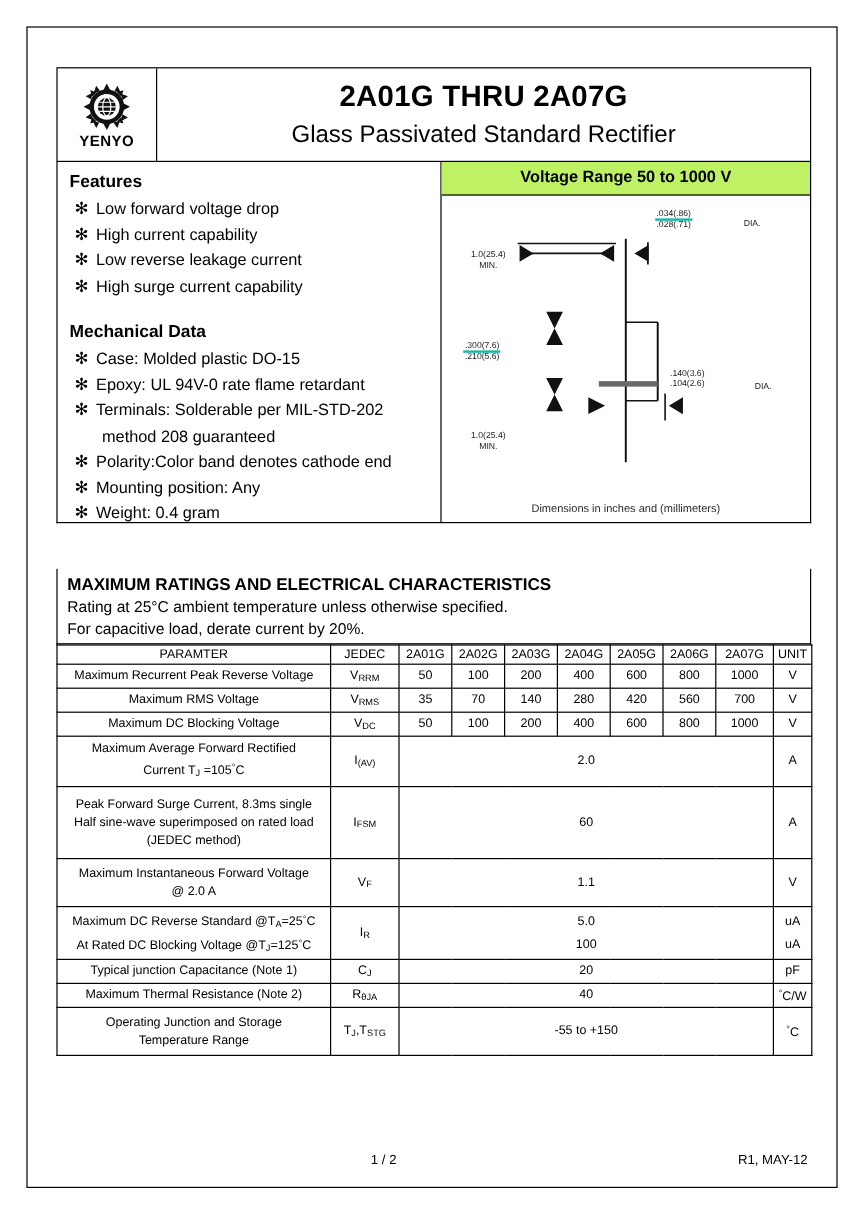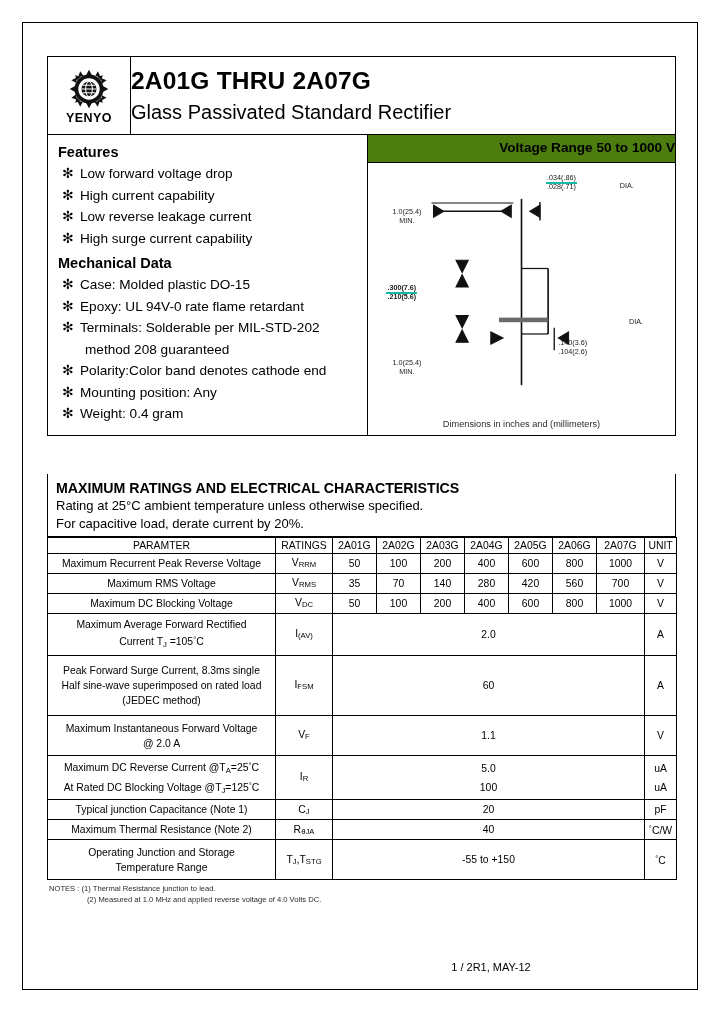--- a/index.html
+++ b/index.html
@@ -41,21 +41,21 @@
     padding-top: 2px;
   }
   .logo-mark { width: 42px; height: 42px; display:block; }
   .logo-word {
     font-size: 12.5px; font-weight: bold; letter-spacing: .4px;
     margin-top: 1px;
   }
   .hdr-titles {
     flex: 1;
     display: flex; flex-direction: column;
-    align-items: flex-start; justify-content: center;
+    align-items: center; justify-content: center;
   }
   .hdr-title {
     font-size: 24.5px; font-weight: bold; letter-spacing: .2px;
   }
   .hdr-sub {
     font-size: 20px; margin-top: 6px;
   }
 
   
   .midrow {
@@ -65,41 +65,41 @@
     height: 301px;
   }
   .features {
     width: 320px;
     border-right: 1.6px solid #000;
     padding: 9px 0 0 10px;
   }
   .feat-head {
     font-size: 14.5px; font-weight: bold; margin: 0 0 3px 0;
   }
-  .feat-head.second { margin-top: 6px; }
+  .feat-head.second { margin-top: 20px; }
   .feat-list { list-style: none; margin: 0; padding: 0; }
   .feat-list li {
     font-size: 13.6px;
     line-height: 21.5px;
     display: flex;
     align-items: flex-start;
   }
   .ast {
     width: 22px; flex: none;
     font-size: 14px; line-height: 21.5px;
     text-align: left; padding-left: 4px;
   }
   .feat-txt { flex: 1; }
   .feat-cont { padding-left: 27px; font-size: 13.6px; line-height: 21.5px; }
 
   .package { flex: 1; display: flex; flex-direction: column; }
   .vr-band {
-    background: #4d7c0f;
+    background: #bef264;
     border-bottom: 1.6px solid #000;
-    text-align: right;
+    text-align: center;
     padding: 5px 0 6px 0;
   }
   .vr-line { font-size: 13.6px; font-weight: bold; line-height: 16px; }
   .pkg-name {
     text-align: center;
     font-size: 15px; font-weight: bold;
     margin-top: 9px;
     text-decoration: underline;
   }
   .pkg-draw { flex: 1; position: relative; }
@@ -167,21 +167,21 @@
     line-height: 10.5px;
     margin-top: 4px;
     padding-left: 2px;
   }
   .notes .n2 { padding-left: 38px; display: block; }
   .footer {
     position: absolute;
     left: 24px; right: 24px;
     bottom: 16px;
     display: flex;
-    justify-content: center;
+    justify-content: space-between;
     font-size: 11px;
   }
   .foot-page { margin-left: 262px; }
 </style>
 </head>
 <body>
 
 <div class="page">
   <div class="sheet">
     <div class="inner">
@@ -321,26 +321,26 @@
               <span class="frac-top">.034(.86)</span><br>
               <span>.028(.71)</span>
             </div>
             <div class="dim" style="left:82%; top:7%;">DIA.</div>
 
             <div class="dim plain" style="left:8%; top:17%;">
               <span>1.0(25.4)</span><br>
               <span>MIN.</span>
             </div>
 
-            <div class="dim" style="left:6%; top:47%;font-weight:bold;">
+            <div class="dim" style="left:6%; top:47%;">
               <span class="frac-top">.300(7.6)</span><br>
               <span>.210(5.6)</span>
             </div>
 
-            <div class="dim" style="left:62%; top:56%;margin-top:32px;">
+            <div class="dim" style="left:62%; top:56%;">
               <span>.140(3.6)</span><br>
               <span>.104(2.6)</span>
             </div>
             <div class="dim" style="left:85%; top:60%;">DIA.</div>
 
             <div class="dim plain" style="left:8%; top:76%;">
               <span>1.0(25.4)</span><br>
               <span>MIN.</span>
             </div>
           </div>
@@ -364,21 +364,21 @@
             <col style="width:44px">
             <col style="width:44px">
           <col style="width:44px">
             <col style="width:44px">
             <col style="width:48px">
             <col style="width:32px">
         </colgroup>
         <thead>
           <tr>
             <th class="param-h">PARAMTER</th>
-            <th class="sym-h">RATINGS</th>
+            <th class="sym-h">JEDEC</th>
             <th class="part-h">2A01G</th>
             <th class="part-h">2A02G</th>
             <th class="part-h">2A03G</th>
             <th class="part-h">2A04G</th>
             <th class="part-h">2A05G</th>
             <th class="part-h">2A06G</th>
             <th class="part-h">2A07G</th>
             <th class="unit-h">UNIT</th>
           </tr>
         </thead>
@@ -449,21 +449,21 @@
               <span>Maximum Instantaneous Forward Voltage</span><br>
               <span>@ 2.0 A</span>
             </td>
             <td class="sym"><span>V</span><span class="sub">F</span></td>
             <td class="val-big" colspan="7">1.1</td>
             <td>V</td>
           </tr>
 
           <tr style="height:38px">
             <td class="param two-line">
-              <span>Maximum DC Reverse Current @T</span><span class="sub">A</span><span>=25</span><span class="sup">°</span><span>C</span><br>
+              <span>Maximum DC Reverse Standard @T</span><span class="sub">A</span><span>=25</span><span class="sup">°</span><span>C</span><br>
               <span>At Rated DC Blocking Voltage @T</span><span class="sub">J</span><span>=125</span><span class="sup">°</span><span>C</span>
             </td>
             <td class="sym"><span>I</span><span class="sub">R</span></td>
             <td class="val-big two-line" colspan="7">
               <span>5.0</span><br><span>100</span>
             </td>
             <td class="two-line">
               <span>uA</span><br><span>uA</span>
             </td>
           </tr>
@@ -487,25 +487,20 @@
               <span>Operating Junction and Storage</span><br>
               <span>Temperature Range</span>
             </td>
             <td class="sym"><span>T</span><span class="sub">J</span><span>,T</span><span class="sub">STG</span></td>
             <td class="val-big" colspan="7">-55 to +150</td>
             <td><span class="sup">°</span><span>C</span></td>
           </tr>
         </tbody>
       </table>
 
-      <div class="notes">
-        <span>NOTES :</span>
-        <span>(1) Thermal Resistance junction to lead.</span>
-        <span class="n2">(2) Measured at 1.0 MHz and applied reverse voltage of 4.0 Volts DC.</span>
-      </div>
 
     </div>
 
     <div class="footer">
       <span class="foot-page">1 / 2</span>
       <span>R1, MAY-12</span>
     </div>
   </div>
 </div>
 

